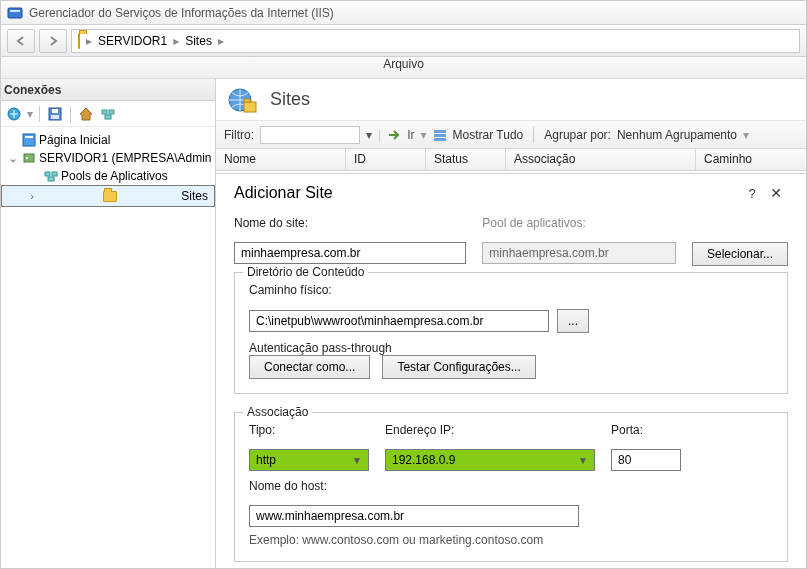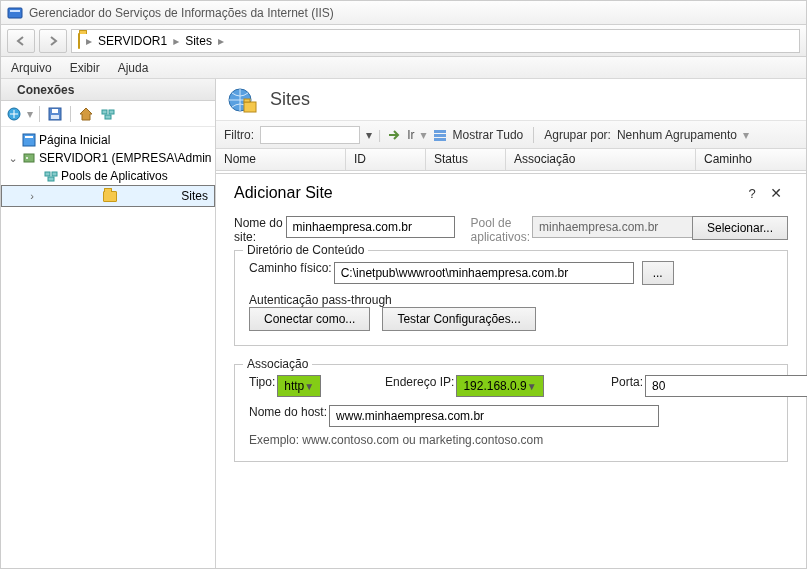--- a/index.html
+++ b/index.html
@@ -4,45 +4,45 @@
 <style>
 * { box-sizing: border-box; font-family: "Segoe UI", Tahoma, sans-serif; font-size: 12px; }
 body { margin: 0; background: #fff; color: #000; overflow: hidden; }
 .window { width: 807px; height: 569px; display: flex; flex-direction: column; border: 1px solid #ccc; }
 .titlebar { height: 24px; background: linear-gradient(#fdfdfd,#f0f0f0); border-bottom: 1px solid #d0d0d0; display: flex; align-items: center; padding: 0 6px; gap: 6px; color: #555; }
 .titlebar .iis-icon { width: 16px; height: 16px; }
 .navbar { height: 32px; background: linear-gradient(#fdfdfd,#ececec); border-bottom: 1px solid #d0d0d0; display: flex; align-items: center; padding: 0 6px; gap: 4px; }
 .navbtn { width: 28px; height: 24px; border: 1px solid #c8c8c8; border-radius: 2px; background: linear-gradient(#fdfdfd,#ebebeb); display: flex; align-items: center; justify-content: center; color: #888; }
 .addrbox { flex: 1; height: 24px; border: 1px solid #c8c8c8; background: #fff; display: flex; align-items: center; padding: 0 6px; gap: 6px; }
 .addrbox .sep { color: #888; }
-.menubar { height: 22px; background: linear-gradient(#fafafa,#efefef); border-bottom: 1px solid #d8d8d8; display: flex; align-items: center; padding: 0 10px; gap: 18px; color: #333; }
+.menubar { height: 22px; background: linear-gradient(#fafafa,#efefef); border-bottom: 1px solid #d8d8d8; display: flex; align-items: center; padding: 0 10px; gap: 18px; color: #333; flex-direction: column; }
 .body { flex: 1; display: flex; min-height: 0; }
 .sidebar { width: 215px; border-right: 1px solid #d0d0d0; background: #fff; display: flex; flex-direction: column; }
-.panehdr { height: 22px; background: linear-gradient(#f5f5f5,#e7e7e7); border-bottom: 1px solid #d0d0d0; display: flex; align-items: center; padding: 0 16px; font-weight: bold; color: #333; }
+.panehdr { height: 22px; background: linear-gradient(#f5f5f5,#e7e7e7); border-bottom: 1px solid #d0d0d0; display: flex; align-items: center; padding: 0 3px; font-weight: bold; color: #333; }
 .toolbar { height: 26px; display: flex; align-items: center; gap: 4px; padding: 0 4px; border-bottom: 1px solid #e8e8e8; }
 .ticon { width: 18px; height: 18px; display: flex; align-items: center; justify-content: center; }
 .tree { flex: 1; padding: 4px 0; overflow: hidden; }
 .trow { display: flex; align-items: center; height: 18px; padding-left: 4px; gap: 2px; white-space: nowrap; }
 .trow.sel { background: #e5f3ff; }
 .twist { width: 12px; color: #666; text-align: center; font-size: 11px; }
 .trow .icn { width: 16px; height: 16px; display: flex; align-items: center; justify-content: center; }
 .main { flex: 1; display: flex; flex-direction: column; background: #fff; position: relative; }
 .mainhdr { height: 42px; display: flex; align-items: center; gap: 12px; padding: 0 10px; border-bottom: 1px solid #e4e4e4; }
 .mainhdr .big { font-size: 18px; color: #444; }
 .filterbar { height: 28px; background: linear-gradient(#fafafa,#efefef); border-bottom: 1px solid #d8d8d8; display: flex; align-items: center; padding: 0 8px; gap: 6px; color: #333; }
 .filterbar input { height: 18px; border: 1px solid #c8c8c8; padding: 0 4px; width: 100px; }
 .gridhdr { height: 22px; background: linear-gradient(#fdfdfd,#efefef); border-bottom: 1px solid #d4d4d4; display: flex; }
 .gridhdr .col { border-right: 1px solid #d8d8d8; padding: 3px 8px; color: #222; }
 .dialog { position: absolute; left: 0; right: 0; top: 94px; bottom: 0; background: #fff; border-top: 1px solid #d0d0d0; padding: 8px 18px 0 18px; }
 .dlgtitle { display: flex; align-items: center; height: 22px; margin-bottom: 12px; }
 .dlgtitle .t { flex: 1; font-size: 16px; }
 .dlgtitle .help { width: 24px; text-align: center; font-size: 13px; color: #333; }
 .dlgtitle .close { width: 24px; text-align: center; font-size: 14px; color: #333; }
 .row { display: flex; gap: 16px; margin-bottom: 6px; }
-.fld { display: flex; flex-direction: row; gap: 2px; }
+.fld { display: flex; flex-direction: column; gap: 12px; }
 .fld label { color: #222; }
 .fld.disabled label { color: #888; }
 .txt { height: 22px; border: 1px solid #7a7a7a; padding: 0 6px; background: #fff; }
 .txt[disabled] { background: #f0f0f0; color: #666; border-color: #b0b0b0; }
 .btn { height: 24px; border: 1px solid #888; background: linear-gradient(#f6f6f6,#e6e6e6); padding: 0 14px; cursor: default; }
 .grp { border: 1px solid #c8c8c8; padding: 10px 14px 14px 14px; margin-top: 6px; position: relative; }
 .grp > .legend { position: absolute; top: -8px; left: 8px; background: #fff; padding: 0 4px; color: #222; }
 .small { font-size: 12px; color: #222; }
 .sel { height: 22px; border: 1px solid #7a7a7a; background: #84cc16; display: flex; align-items: center; padding: 0 6px; justify-content: space-between; }
 .sel .arrow { color: #555; font-size: 10px; }

